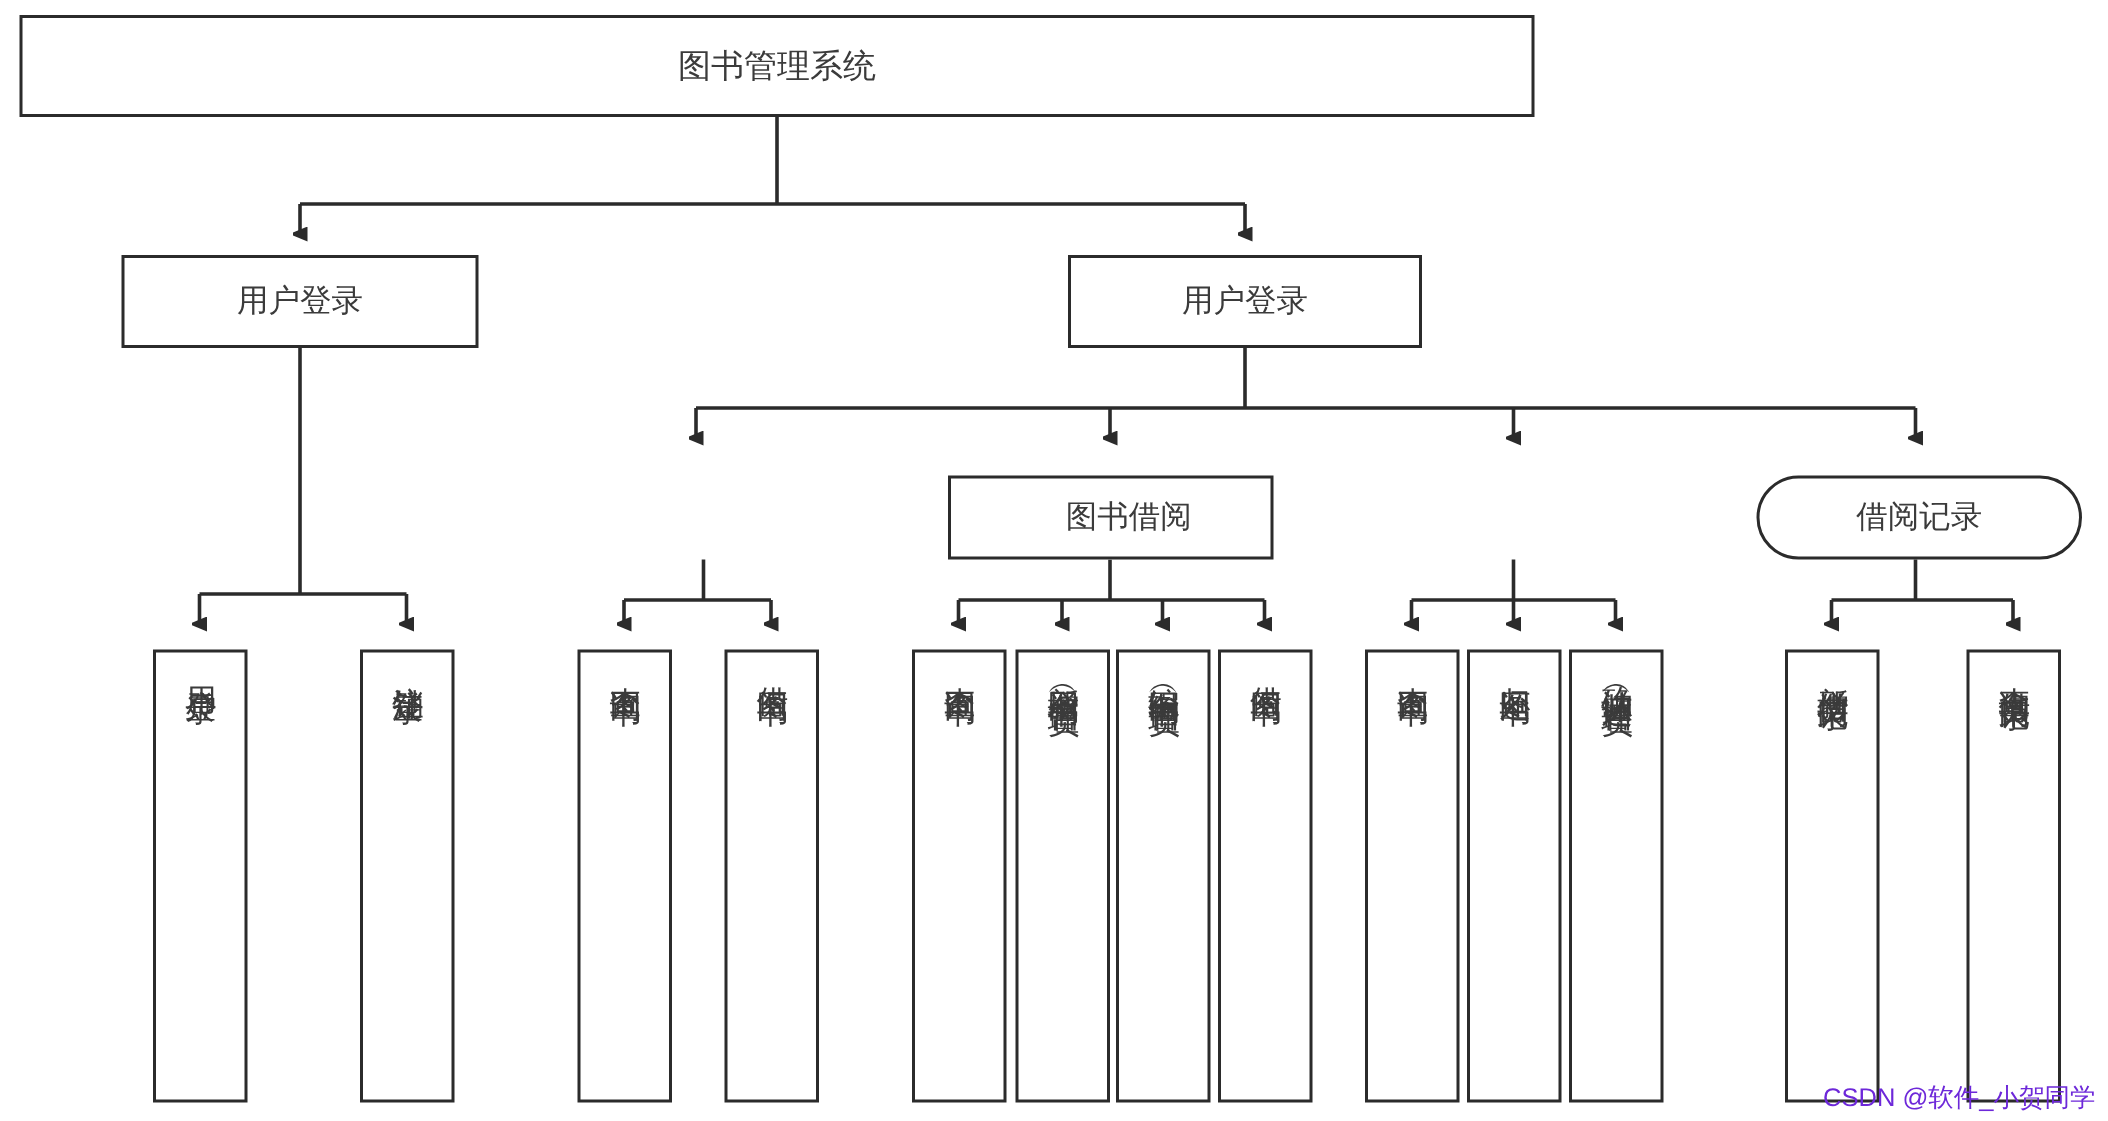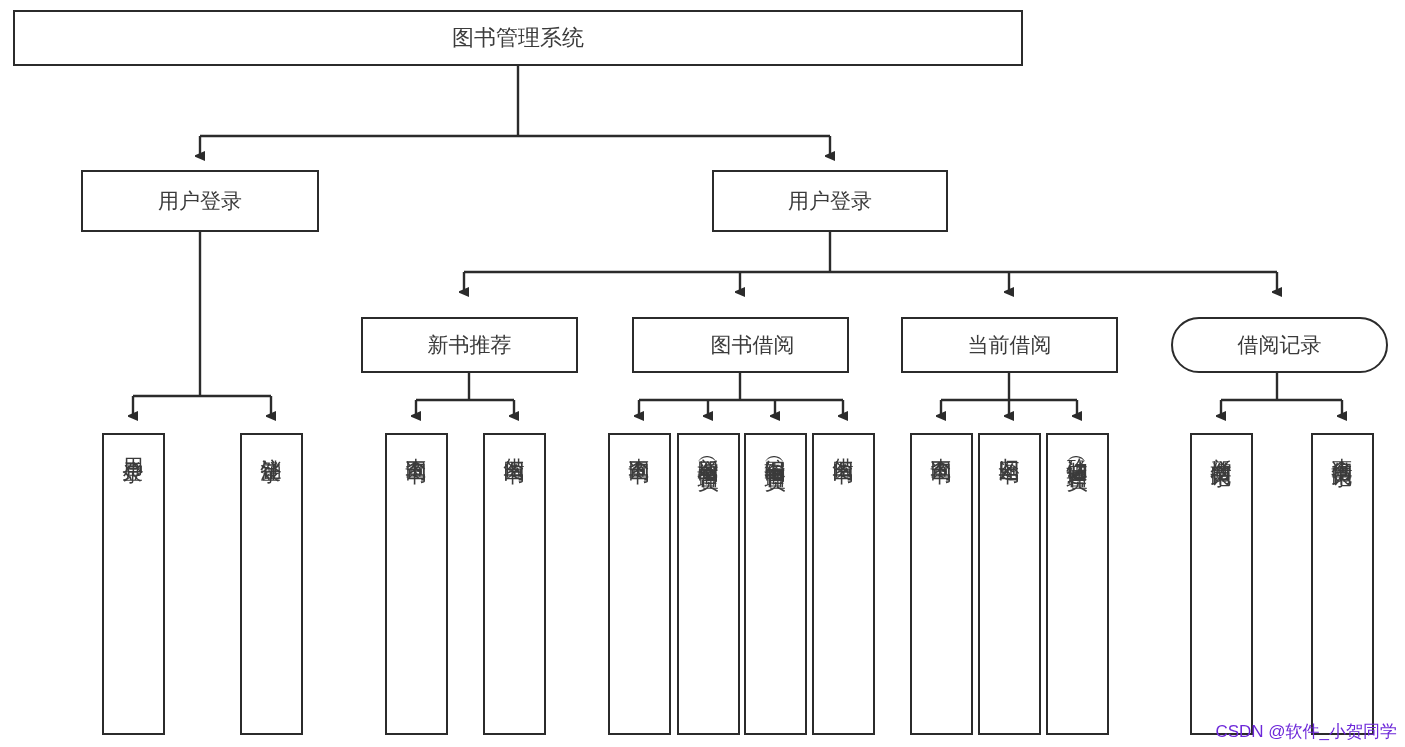--- a/index.html
+++ b/index.html
@@ -120,39 +120,33 @@
       <path d="M1009,400 L1009,416" marker-end="url(#arrow)"></path>
       <path d="M1077,400 L1077,416" marker-end="url(#arrow)"></path>
 
       <path d="M1277,373 L1277,400"></path>
       <path d="M1221,400 L1342,400"></path>
       <path d="M1221,400 L1221,416" marker-end="url(#arrow)"></path>
       <path d="M1342,400 L1342,416" marker-end="url(#arrow)"></path>
     </g>
   </svg>
 
-  <div class="node root horiz" style="left:13px; top:10px; width:1010px; height:56px;">
+  <div class="node root horiz" style="left:13px; top:10px; width:1010px; height:68px;">
     <span class="label">图书管理系统</span>
   </div>
 
   <div class="node horiz" style="left:81px; top:170px; width:238px; height:62px;">
     <span class="label">用户登录</span>
   </div>
   <div class="node horiz" style="left:712px; top:170px; width:236px; height:62px;">
     <span class="label">用户登录</span>
   </div>
 
-  <div class="node horiz" style="left:361px; top:317px; width:217px; height:56px;">
-    <span class="label">新书推荐</span>
-  </div>
   <div class="node horiz" style="left:632px; top:317px; width:217px; height:56px;padding-left:24px;">
     <span class="label">图书借阅</span>
-  </div>
-  <div class="node horiz" style="left:901px; top:317px; width:217px; height:56px;">
-    <span class="label">当前借阅</span>
   </div>
   <div class="node horiz" style="left:1171px; top:317px; width:217px; height:56px;border-radius:28px;">
     <span class="label">借阅记录</span>
   </div>
 
   <div class="node vert" style="left:102px; top:433px; width:63px; height:302px;">
     <span class="label">用户登录</span>
   </div>
   <div class="node vert" style="left:240px; top:433px; width:63px; height:302px;">
     <span class="label">注销登录</span>

